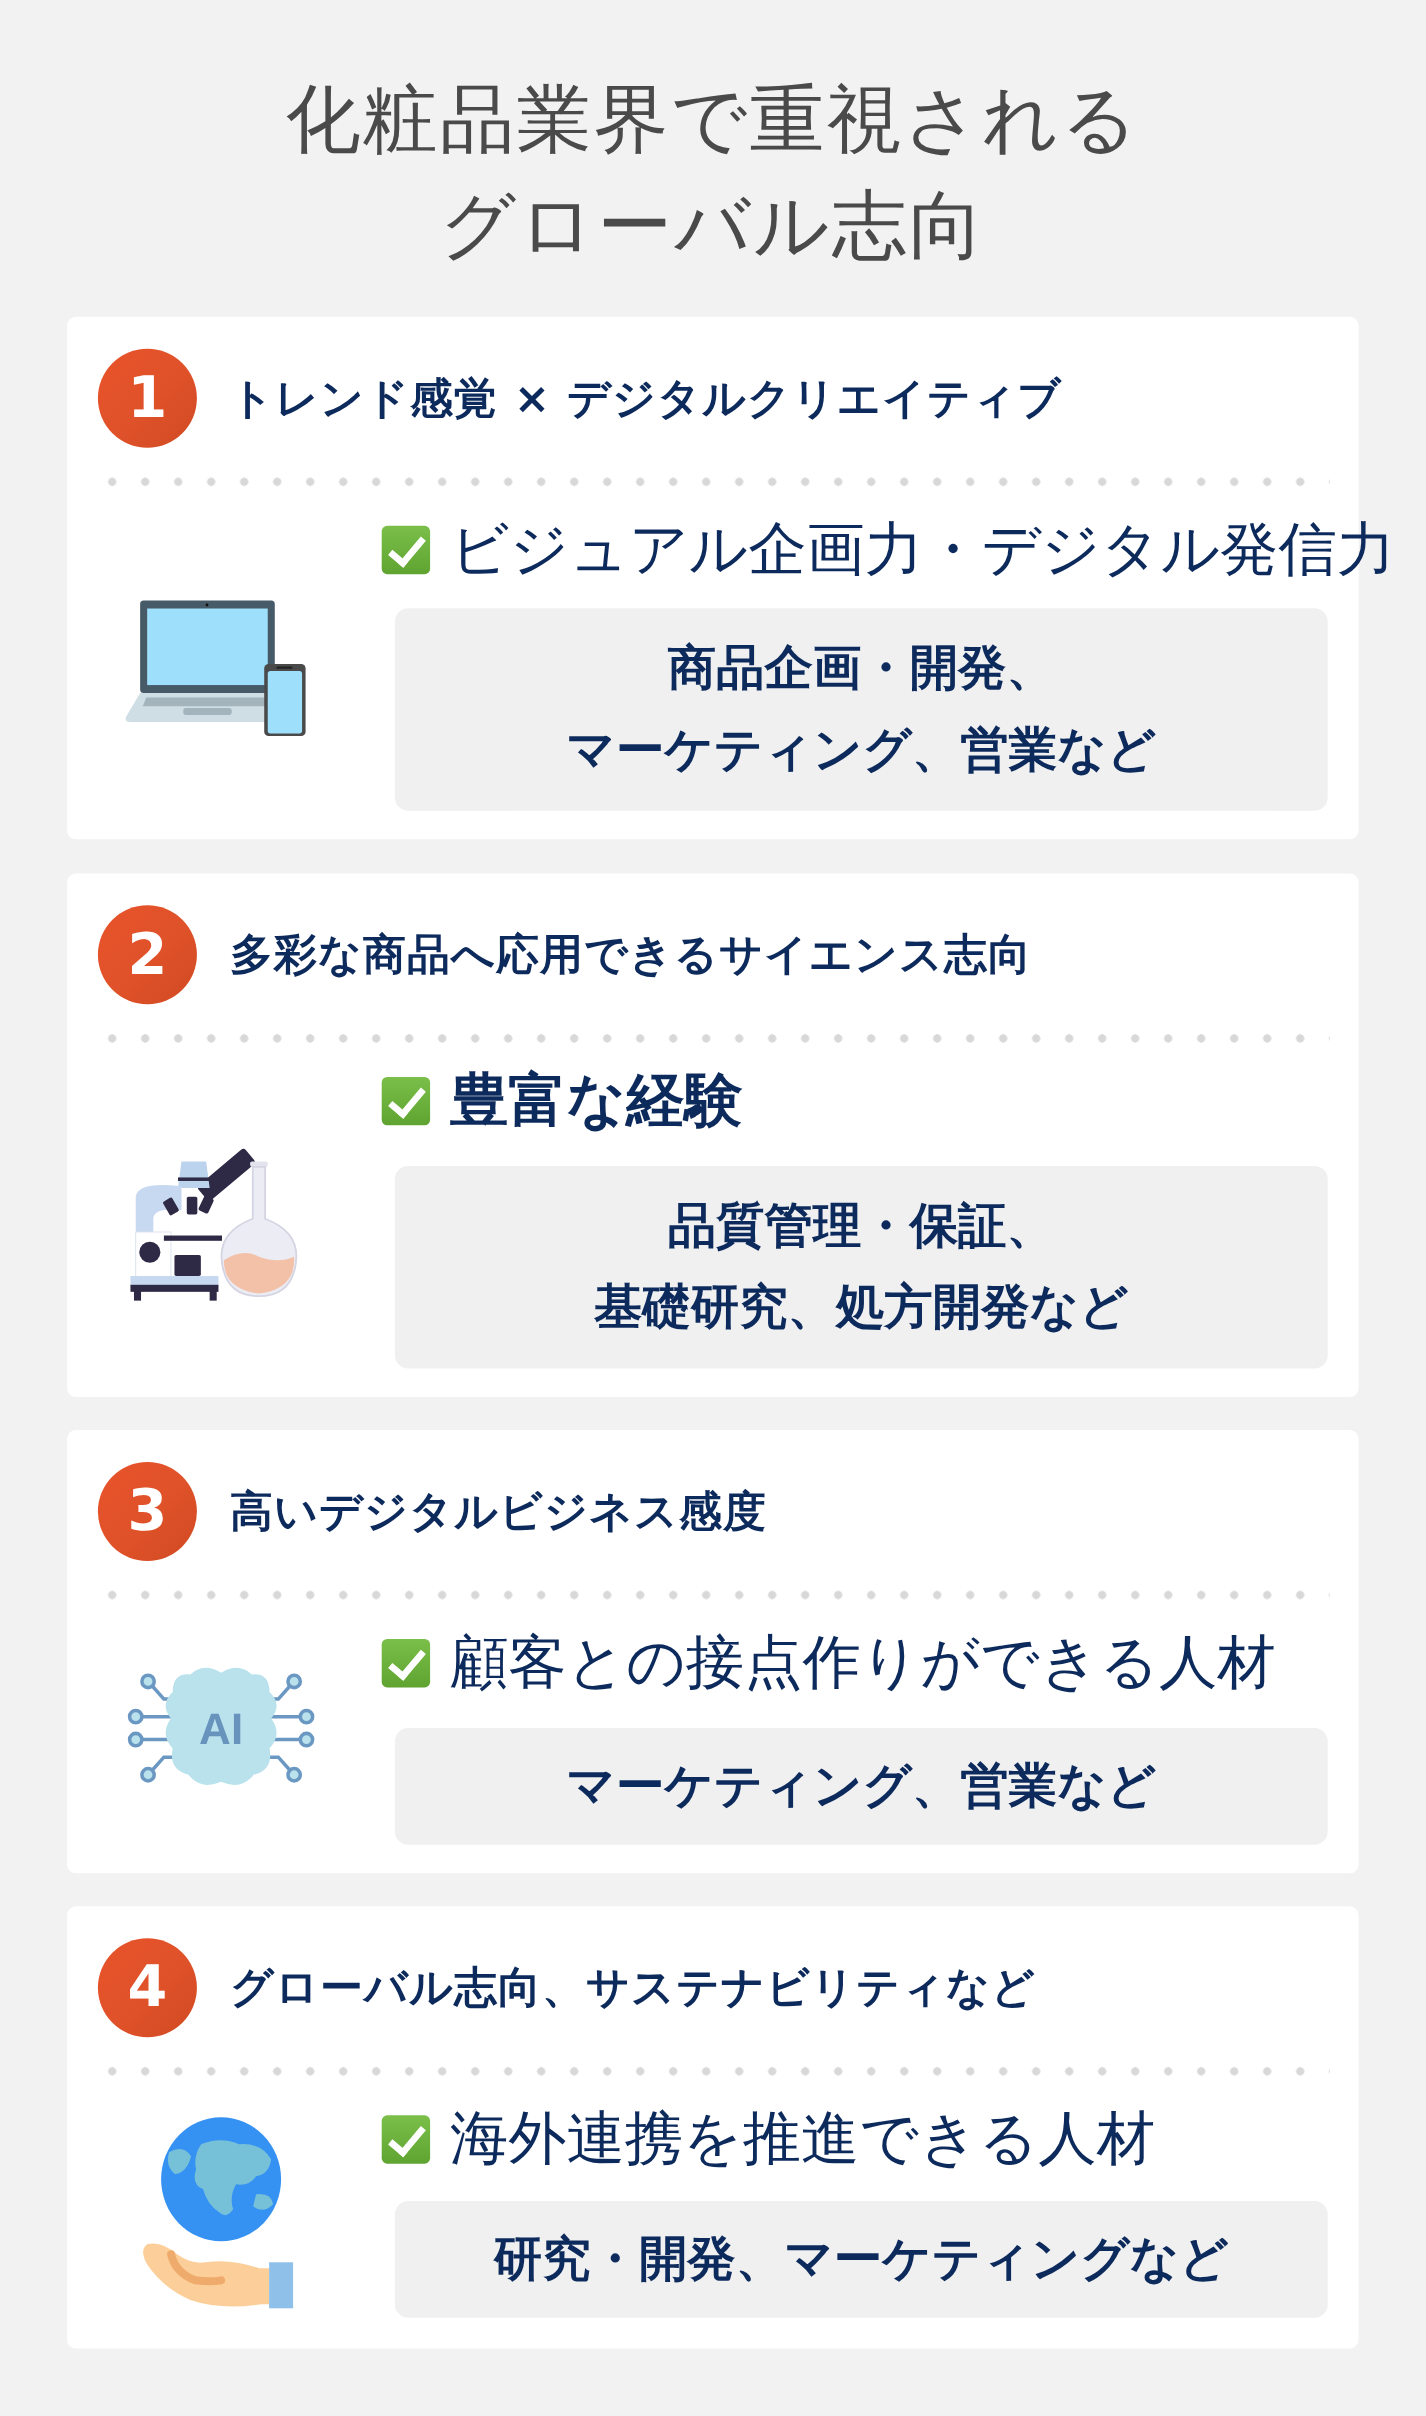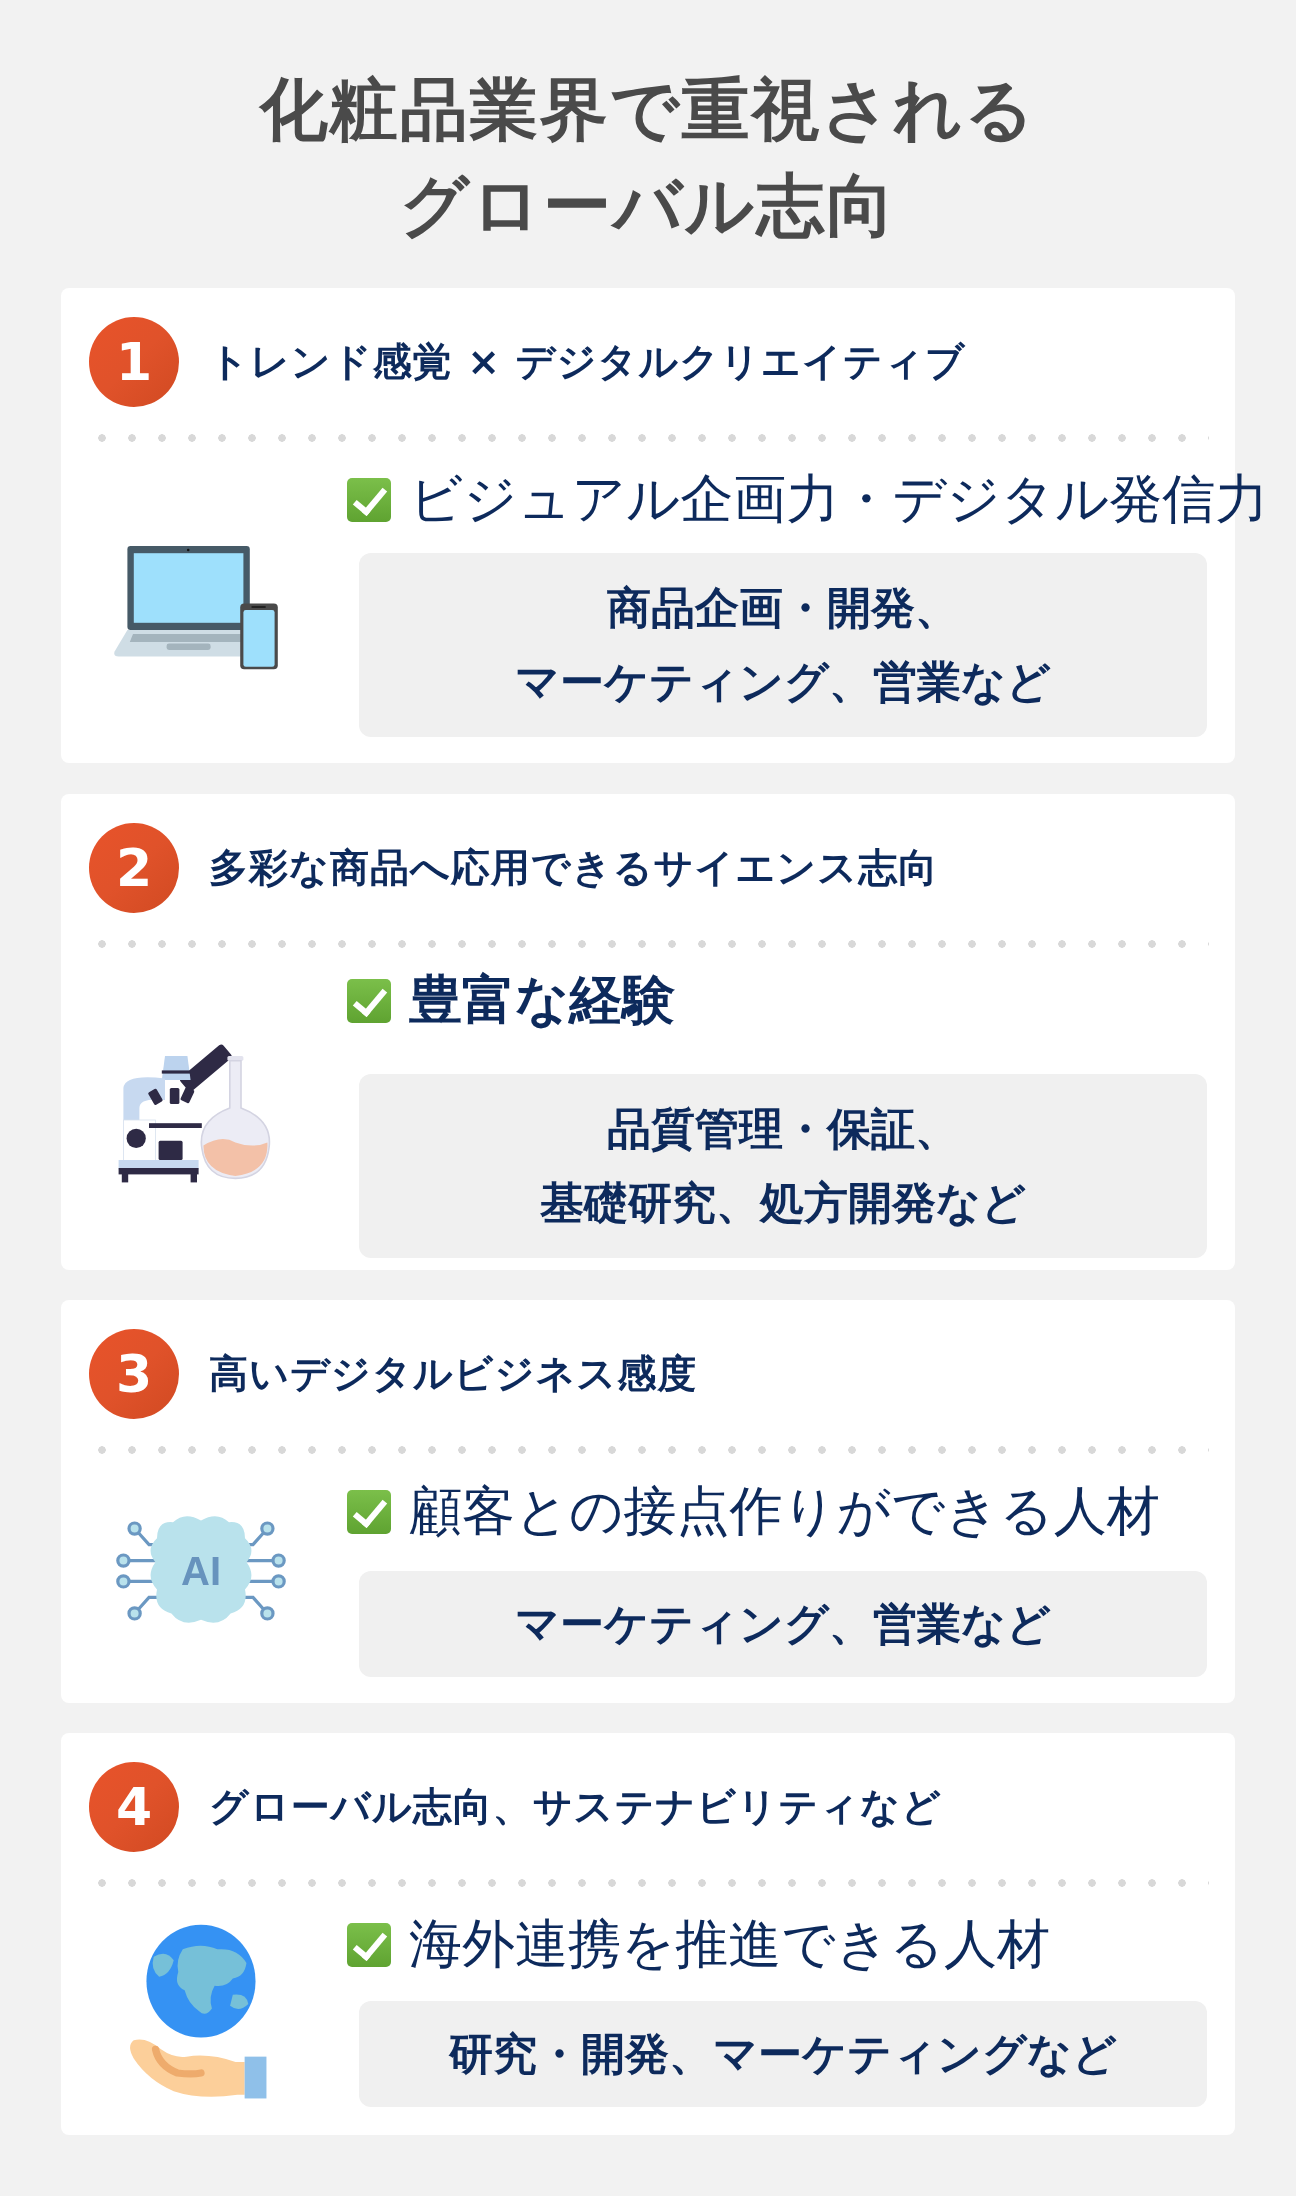--- a/index.html
+++ b/index.html
@@ -7,21 +7,21 @@
     width: 1296px; height: 2196px;
     background: #f2f2f2;
     font-family: "DejaVu Sans", "Liberation Sans", sans-serif;
     position: relative;
     overflow: hidden;
   }
   .page-title {
     position: absolute; left: 0; top: 62px; width: 1296px;
     text-align: center;
     color: #4a4a4a;
-    font-weight: bold;
+    font-weight: normal;
     font-size: 68px;
     line-height: 96px;
     letter-spacing: 2px;
   }
   .page-title span { display: block; }
   .card {
     position: absolute; left: 61px; width: 1174px;
     background: #ffffff;
     border-radius: 8px;
   }
@@ -139,21 +139,21 @@
       <rect x="112" y="206" width="8" height="12" fill="#2e2a45"></rect>
       <rect x="158" y="60" width="20" height="6" rx="2" fill="#e3e3ee"></rect>
       <path d="M161 66 L175 66 L175 125 Q215 140 210 175 Q205 213 168 213 Q131 213 126 175 Q121 140 161 125 Z" fill="#ececf5" stroke="#d4d4e2" stroke-width="2"></path>
       <path d="M128 172 Q150 158 168 168 Q190 176 208 168 Q210 205 168 210 Q128 205 128 172 Z" fill="#f3c1a8"></path>
     </svg>
   </div>
   <div class="check-line" style="top:171px;font-weight:bold;">
     <span class="check-icon"></span>
     <span>豊富な経験</span>
   </div>
-  <div class="role-box" style="top:280px;height:184px;align-items:center;">
+  <div class="role-box" style="top:266px;height:184px;align-items:center;">
     <span>品質管理・保証、</span>
     <span>基礎研究、処方開発など</span>
   </div>
 </div>
 
 <div class="card" style="top:1300px;height:403px;">
   <div class="card-header">
     <div class="badge">3</div>
     <div class="card-heading">高いデジタルビジネス感度</div>
   </div>

